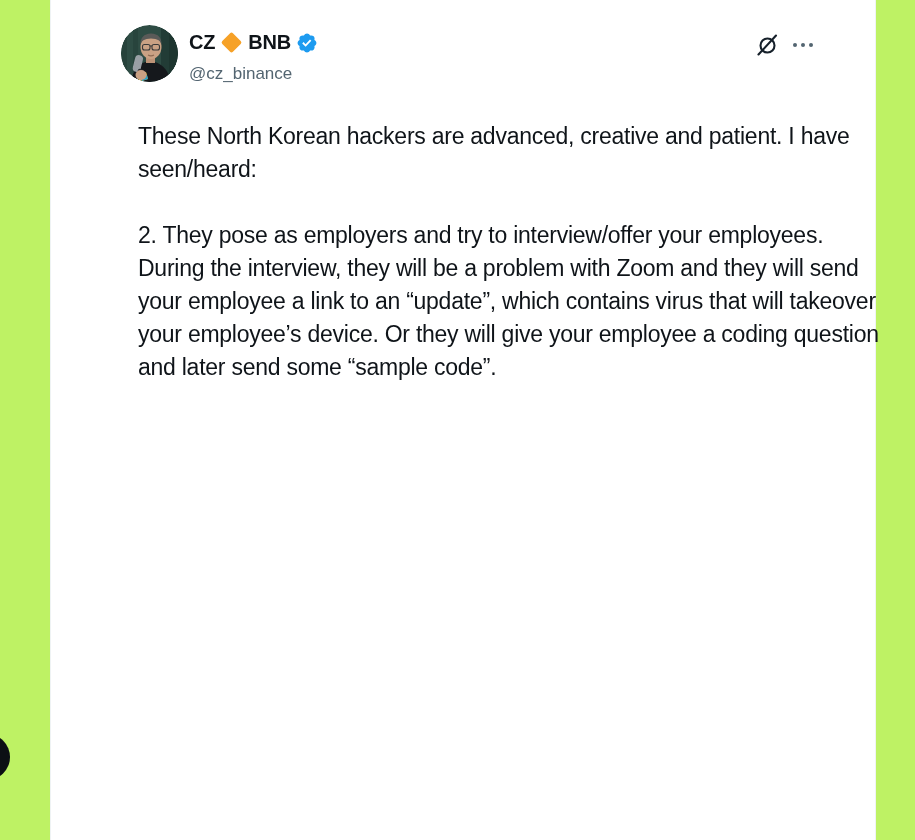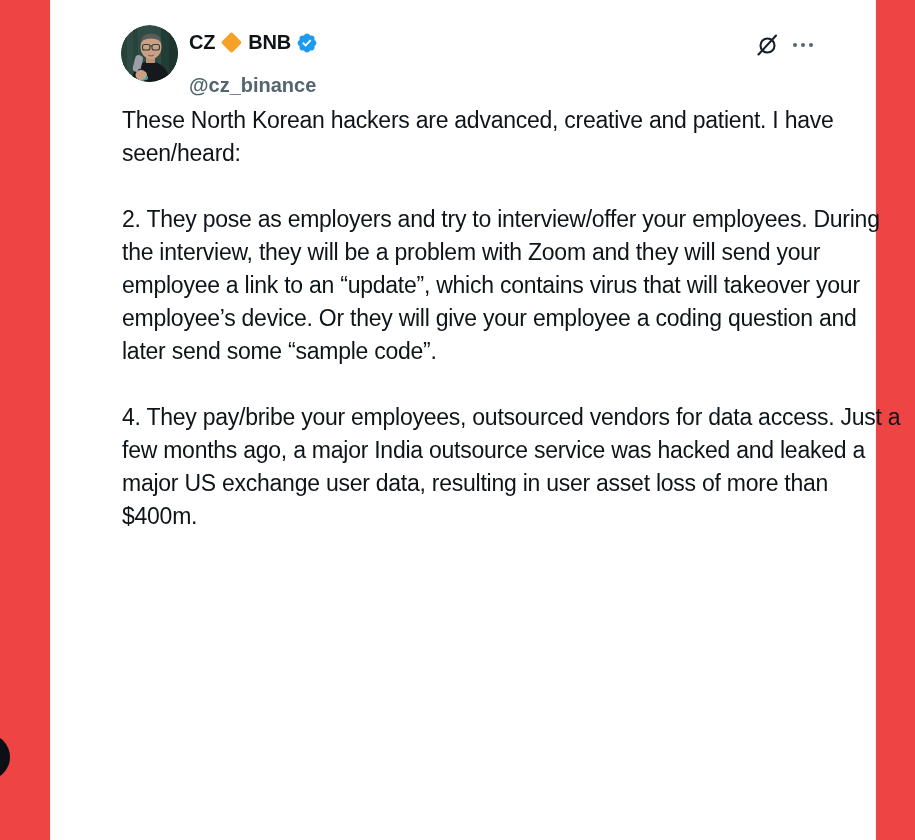--- a/index.html
+++ b/index.html
@@ -5,21 +5,21 @@
   * { margin: 0; padding: 0; box-sizing: border-box; }
   html, body { background: #ffffff; }
   body {
     font-family: "Liberation Sans", sans-serif;
     color: #0f1419;
   }
   .page {
     position: relative;
     width: 915px;
     height: 840px;
-    background: #ef4444;
+    background: #bef264;
     overflow: hidden;
   }
   
   .edge-circle {
     position: absolute;
     left: -36px;
     top: 734px;
     width: 46px;
     height: 46px;
     border-radius: 50%;
@@ -65,26 +65,25 @@
     display: inline-block;
     width: 15px;
     height: 15px;
     background: #f6a127;
     border-radius: 2px;
     transform: rotate(45deg);
     margin: 0 9px;
   }
   .badge { margin-left: 5px; display: inline-flex; }
   .handle {
-    margin-top: 20px;
-    font-size: 20px;
+    margin-top: 8px;
+    font-size: 17px;
     color: #536571;
     line-height: 21px;
     cursor: pointer;
-    font-weight: bold;
   }
   .header-actions {
     position: absolute;
     top: 32px;
     right: 62px;
     display: flex;
     align-items: center;
     gap: 14px;
   }
   .icon-btn { cursor: pointer; display: inline-flex; align-items: center; }
@@ -99,21 +98,21 @@
   .tweet-body {
     position: absolute;
     left: 71px;
     top: 104px;
     width: 784px;
     font-size: 23px;
     line-height: 33px;
     letter-spacing: -0.25px;
     color: #0f1419;
   }
-  .tweet-body p { margin: 0; }
+  .tweet-body p { margin: 16px; }
   .tweet-body p + p { margin-top: 33px; }
 </style>
 </head>
 <body>
 
 <div class="page">
 
   <div class="edge-circle"></div>
 
   <div class="column">
@@ -178,17 +177,16 @@
       <div class="icon-btn dots">
         <span></span>
           <span></span>
           <span></span>
       </div>
     </div>
 
     <div class="tweet-body">
       <p>These North Korean hackers are advanced, creative and patient. I have seen/heard:</p>
       <p>2. They pose as employers and try to interview/offer your employees. During the interview, they will be a problem with Zoom and they will send your employee a link to an “update”, which contains virus that will takeover your employee’s device. Or they will give your employee a coding question and later send some “sample code”.</p>
-      <p>4. They pay/bribe your employees, outsourced vendors for data access. Just a few months ago, a major India outsource service was hacked and leaked a major US exchange user data, resulting in user asset loss of more than $400m.</p>
     </div>
 
   </div>
 </div>
 
 </body></html>

